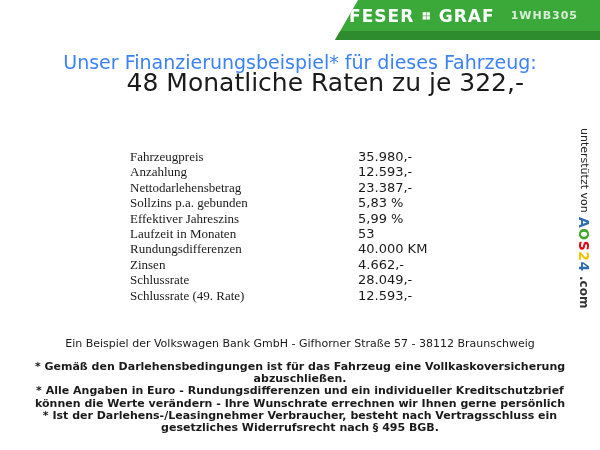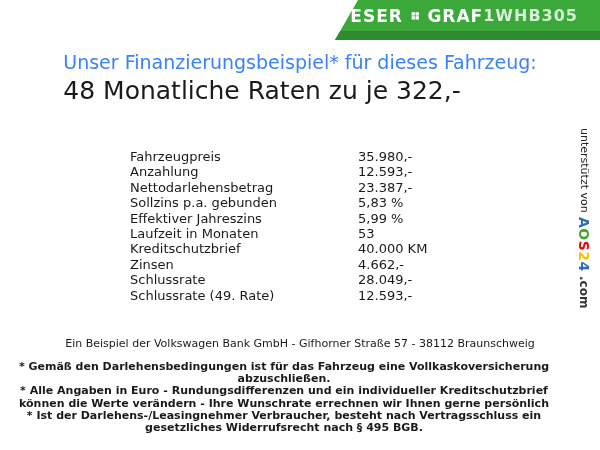--- a/index.html
+++ b/index.html
@@ -11,40 +11,40 @@
           background:#3aa93a;
           clip-path:polygon(25px 0, 100% 0, 100% 100%, 2px 100%);}
   .banner-strip{position:absolute;left:0;right:0;bottom:0;height:9px;background:#2e8b2e;}
   .banner-row{position:absolute;top:0;left:0;right:0;height:31px;
               display:flex;align-items:center;justify-content:flex-end;
               padding-right:22px;box-sizing:border-box;}
   .brand{display:flex;align-items:center;color:#ffffff;font-weight:bold;
          font-size:17px;letter-spacing:1px;}
   .clover{display:inline-block;transform:rotate(45deg);font-size:14px;margin:0 6px;
           letter-spacing:0;}
-  .plate{color:rgba(255,255,255,0.8);font-size:16px;font-weight:bold;
-         letter-spacing:1px;}
+  .plate{color:rgba(255,255,255,0.8);font-size:11px;font-weight:bold;
+         letter-spacing:1px;margin-left:16px;}
 
   
   .title1{position:absolute;top:51px;left:0;width:600px;text-align:center;
           font-size:19px;color:#3b82f6;}
-  .title2{position:absolute;top:76px;left:0;width:524px;text-align:center;
+  .title2{position:absolute;top:68px;left:0;width:524px;text-align:right;
           font-size:25px;color:#1a1a1a;}
 
   
   .ftable{position:absolute;top:149px;left:130px;font-size:13px;line-height:15.4px;
           color:#1a1a1a;}
   .frow{display:flex;}
-  .flabel{width:228px;}
+  .flabel{width:228px;font-family:Liberation Serif, serif;}
   .fvalue{}
 
   
   .bankline{position:absolute;top:337px;left:20px;width:560px;text-align:center;
             font-size:11px;font-weight:normal;color:#1a1a1a;}
-  .footnotes{position:absolute;top:361px;left:2px;width:564px;text-align:center;
+  .footnotes{position:absolute;top:361px;left:18px;width:564px;text-align:center;
              font-size:11px;font-weight:bold;color:#1a1a1a;line-height:12.2px;}
   .footnotes p{margin:0 0 0 0;}
 
   
   .sidebar-vert{position:absolute;top:128px;right:8px;height:200px;
                 writing-mode:vertical-rl;text-orientation:mixed;
                 display:flex;align-items:center;white-space:nowrap;}
   .sb-prefix{font-size:11px;color:#222;}
   .sb-logo{font-size:14px;font-weight:bold;letter-spacing:0.5px;margin:4px 0;}
   .sb-suffix{font-size:12px;color:#333;font-weight:bold;}
@@ -88,21 +88,21 @@
     </div>
     <div class="frow">
       <span class="flabel">Effektiver Jahreszins</span>
       <span class="fvalue">5,99 %</span>
     </div>
     <div class="frow">
       <span class="flabel">Laufzeit in Monaten</span>
       <span class="fvalue">53</span>
     </div>
     <div class="frow">
-      <span class="flabel">Kreditschutzbrief</span>
+      <span class="flabel">Rundungsdifferenzen</span>
       <span class="fvalue">40.000 KM</span>
     </div>
     <div class="frow">
       <span class="flabel">Zinsen</span>
       <span class="fvalue">4.662,-</span>
     </div>
     <div class="frow">
       <span class="flabel">Schlussrate</span>
       <span class="fvalue">28.049,-</span>
     </div>

